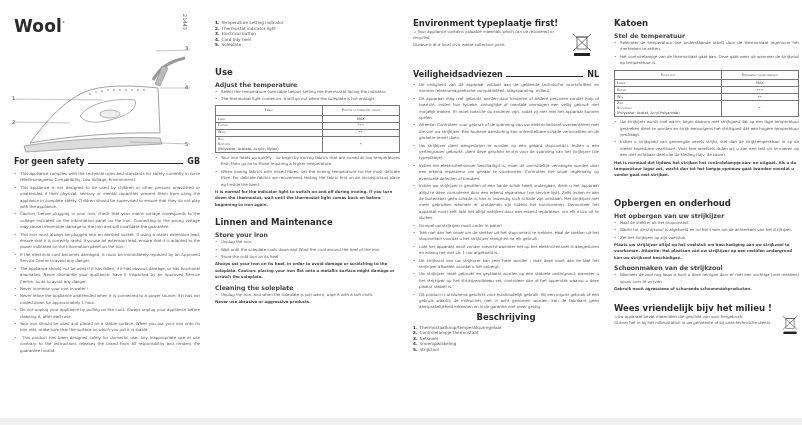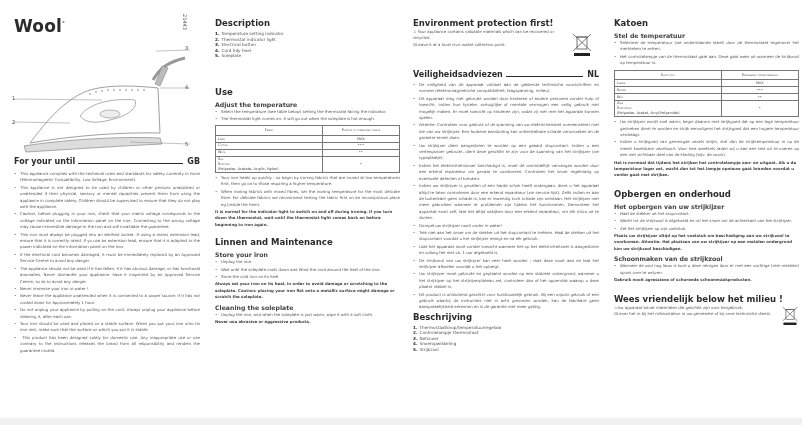--- a/index.html
+++ b/index.html
@@ -81,50 +81,49 @@
     <line x1="120" y1="114" x2="180" y2="116" stroke="#888" stroke-width="0.5"></line>
   </svg>
   <div class="callout" style="left:12px;top:95px;">1</div>
   <div class="callout" style="left:12px;top:119px;">2</div>
   <div class="callout" style="left:185px;top:45px;">3</div>
   <div class="callout" style="left:185px;top:84px;">4</div>
   <div class="callout" style="left:185px;top:141px;">5</div>
 
   <div class="col col1" style="top:157px;">
     <div class="h1-rule">
-      <span>For your until</span>
+      <span>For geen safety</span>
         <span class="line"></span>
         <span>GB</span>
     </div>
     <ul class="bl" style="margin-top:5px;">
       <li>This appliance complies with the technical rules and standards for safety currently in force (Electromagnetic Compatibility, Low Voltage, Environment).</li>
       <li>This appliance is not designed to be used by children or other persons unassisted or unattended if their physical, sensory or mental capacities prevent them from using the appliance in complete safety. Children should be supervised to ensure that they do not play with the appliance.</li>
       <li>Caution, before plugging in your iron, check that your mains voltage corresponds to the voltage indicated on the information panel on the iron. Connecting to the wrong voltage may cause irreversible damage to the iron and will invalidate the guarantee.</li>
       <li>This iron must always be plugged into an earthed socket. If using a mains extension lead, ensure that it is correctly rated. If yo use an extension lead, ensure that it is adapted to the power indicated on the information panel on the iron.</li>
       <li>If the electrical cord becomes damaged, it must be immediately replaced by an Approved Service Centre to avoid any danger.</li>
       <li>The appliance should not be used if it has fallen, if it has obvious damage, or has functional anomalies. Never dismantle your appliance: have it inspected by an Approved Service Centre, so as to avoid any danger.</li>
       <li>Never immerse your iron in water !</li>
       <li>Never leave the appliance unattended when it is connected to a power source; if it has not cooled down for approximately 1 hour.</li>
       <li>Do not unplug your appliance by pulling on the cord. Always unplug your appliance before cleaning it, after each use.</li>
       <li>Your iron should be used and placed on a stable surface. When you put your iron onto its iron rest, make sure that the surface on which you put it is stable.</li>
       <li> This product has been designed solely for domestic use. Any inappropriate use or use contrary to the instructions releases the brand from all responsibility and renders the guarantee invalid.</li>
     </ul>
   </div>
 
   <div class="col col2" style="top:18px;">
-    <div class="h1">Description</div>
     <ol class="nl" style="margin-top:2px;">
       <li><span class="n">1.</span><span>Temperature setting indicator</span></li>
       <li><span class="n">2.</span><span>Thermostat indicator light</span></li>
       <li><span class="n">3.</span><span>Electrical button</span></li>
       <li><span class="n">4.</span><span>Cord tidy heel</span></li>
       <li><span class="n">5.</span><span>Soleplate</span></li>
     </ol>
 
-    <div class="h1" style="margin-top:28px;">Use</div>
+    <div class="h1" style="margin-top:19px;">Use</div>
     <div class="h2">Adjust the temperature</div>
     <ul class="bl">
       <li>Select the temperature (see table below) setting the thermostat facing the indicator.</li>
       <li>The thermostat light comes on. It will go out when the soleplate is hot enough.</li>
     </ul>
     <table class="tt">
       <tbody>
           <tr>
         <th style="width:58%;">Fabric</th>
         <th>Position of thermostat cursor</th>
@@ -166,21 +165,21 @@
     </ul>
     <div class="p bold">Always set your iron on its heel, in order to avoid damage or scratching to the soleplate. Caution: placing your iron flat onto a metallic surface might damage or scratch the soleplate.</div>
     <div class="h2">Cleaning the soleplate</div>
     <ul class="bl">
       <li>Unplug the iron, and when the soleplate is just warm, wipe it with a soft cloth.</li>
     </ul>
     <div class="p bold">Never use abrasive or aggressive products.</div>
   </div>
 
   <div class="col col3" style="top:18px;">
-    <div class="h1">Environment protection first!</div>
+    <div class="h1">Environment typeplaatje first!</div>
     <div class="env-row">
       <div style="flex:1;">
         <div class="p"><span>♲ </span><span>Your appliance contains valuable materials which can be recovered or recycled.</span></div>
         <div class="p"><span>⊡</span><span>Leave it at a local civic waste collection point.</span></div>
       </div>
       <svg class="bin-svg" width="22" height="24" viewBox="0 0 22 24" style="margin:4px 6px 0 8px;">
         <rect x="6" y="4" width="10" height="12" fill="none" stroke="#555" stroke-width="0.8"></rect>
         <line x1="5" y1="4" x2="17" y2="4" stroke="#555" stroke-width="0.8"></line>
         <line x1="2" y1="1" x2="20" y2="18" stroke="#555" stroke-width="0.8"></line>
         <line x1="20" y1="1" x2="2" y2="18" stroke="#555" stroke-width="0.8"></line>
@@ -201,21 +200,21 @@
       <li>Indien het elektriciteitssnoer beschadigd is, moet dit onmiddellijk vervangen worden door een erkend reparateur om gevaar te voorkomen. Controleer het snoer regelmatig op eventuele defecten of breuken.</li>
       <li>Indien uw strijkijzer is gevallen of een harde schok heeft ondergaan, dient u het apparaat altijd te laten controleren door een erkend reparateur (zie service-lijst). Zelfs indien er aan de buitenkant geen schade is, kan er inwendig toch schade zijn ontstaan. Het strijkijzer niet meer gebruiken wanneer er problemen zijn tijdens het functioneren. Demonteer het apparaat nooit zelf, laat het altijd nakijken door een erkend reparateur, om elk risico uit te sluiten.</li>
       <li>Dompel uw strijkijzer nooit onder in water!</li>
       <li>Trek niet aan het snoer om de stekker uit het stopcontact te trekken. Haal de stekker uit het stopcontact voordat u het strijkijzer reinigt en na elk gebruik.</li>
       <li>Laat het apparaat nooit zonder toezicht wanneer het op het elektriciteitsnet is aangesloten en zolang het niet ca. 1 uur afgekoeld is.</li>
       <li>De strijkzool van uw strijkijzer kan zeer heet worden ; raak deze nooit aan en laat het strijkijzer afkoelen voordat u het opbergt.</li>
       <li>Uw strijkijzer moet gebruikt en geplaatst worden op een stabiele ondergrond; wanneer u het strijkijzer op het strijkijzerplateau zet, controleer dan of het oppervlak waarop u deze plaatst stabiel is.</li>
       <li>Dit product is uitsluitend geschikt voor huishoudelijk gebruik. Bij een onjuist gebruik of een gebruik waarbij de instructies niet in acht genomen worden, kan de fabrikant geen aansprakelijkheid erkennen en is de garantie niet meer geldig.</li>
     </ul>
 
-    <div class="h1" style="">Beschrijving</div>
+    <div class="h1" style="text-align:center;">Beschrijving</div>
     <ol class="nl" style="margin-top:2px;">
       <li><span class="n">1.</span><span>Thermostaatknop/temperatuurregelaar</span></li>
       <li><span class="n">2.</span><span>Controlelampje thermostaat</span></li>
       <li><span class="n">3.</span><span>Netsnoer</span></li>
       <li><span class="n">4.</span><span>Snoeropwikkeling</span></li>
       <li><span class="n">5.</span><span>Strijkzool</span></li>
     </ol>
   </div>
 
   <div class="col col4" style="top:18px;">
@@ -252,35 +251,35 @@
         <td class="c">•</td>
       </tr>
     </tbody>
       </table>
     <ul class="bl">
       <li>Uw strijkijzer wordt snel warm; begin daarom met strijkgoed dat op een lage temperatuur gestreken dient te worden en strijk eenvolgens het strijkgoed dat een hogere temperatuur verdraagt.</li>
       <li>Indien u strijkgoed van gemengde vezels strijkt, stel dan de strijktemperatuur in op de meest kwetsbare vezelsoort. Voor tere weefsels raden wij u aan een test uit te voeren op een niet zichtbaar deel van de kleding (bijv. de zoom).</li>
     </ul>
     <div class="p bold">Het is normaal dat tijdens het strijken het controlelampje    aan- en uitgaat. Als u de temperatuur lager zet, wacht dan tot het lampje opnieuw gaat branden voordat u verder gaat met strijken.</div>
 
-    <div class="h1" style="margin-top:10px;">Opbergen en onderhoud</div>
+    <div class="h1" style="margin-top:19px;">Opbergen en onderhoud</div>
     <div class="h2">Het opbergen van uw strijkijzer</div>
     <ul class="bl">
       <li>Haal de stekker uit het stopcontact.</li>
       <li>Wacht tot de strijkzool is afgekoeld en rol het snoer om de achterkant van het strijkijzer.</li>
       <li>Zet het strijkijzer op zijn voetstuk.</li>
     </ul>
     <div class="p bold">Plaats uw strijkijzer altijd op het voetstuk om beschadiging aan uw strijkzool te voorkomen. Attentie: Het plaatsen van uw strijkijzer op een metalen ondergrond kan uw strijkzool beschadigen.</div>
     <div class="h2">Schoonmaken van de strijkzool</div>
     <ul class="bl">
       <li>Wanneer de zool nog lauw is kunt u deze reinigen door er met een vochtige (niet metalen) spons over te wrijven.</li>
     </ul>
     <div class="p bold">Gebruik nooit agressieve of schurende schoonmaakproducten.</div>
 
-    <div class="h1" style="margin-top:10px;">Wees vriendelijk below het milieu !</div>
+    <div class="h1" style="margin-top:10px;">Wees vriendelijk bijv het milieu !</div>
     <div class="env-row">
       <div style="flex:1;">
         <div class="p"><span>♲</span><span>Uw apparaat bevat materialen die geschikt zijn voor hergebruik.</span></div>
         <div class="p"><span>⊡</span><span>Lever het in bij het milieustation in uw gemeente of bij onze technische dienst.</span></div>
       </div>
       <svg class="bin-svg" width="18" height="22" viewBox="0 0 22 24" style="margin:0 0 0 4px;">
         <rect x="6" y="4" width="10" height="12" fill="none" stroke="#555" stroke-width="0.8"></rect>
         <line x1="5" y1="4" x2="17" y2="4" stroke="#555" stroke-width="0.8"></line>
         <line x1="2" y1="1" x2="20" y2="18" stroke="#555" stroke-width="0.8"></line>
         <line x1="20" y1="1" x2="2" y2="18" stroke="#555" stroke-width="0.8"></line>

